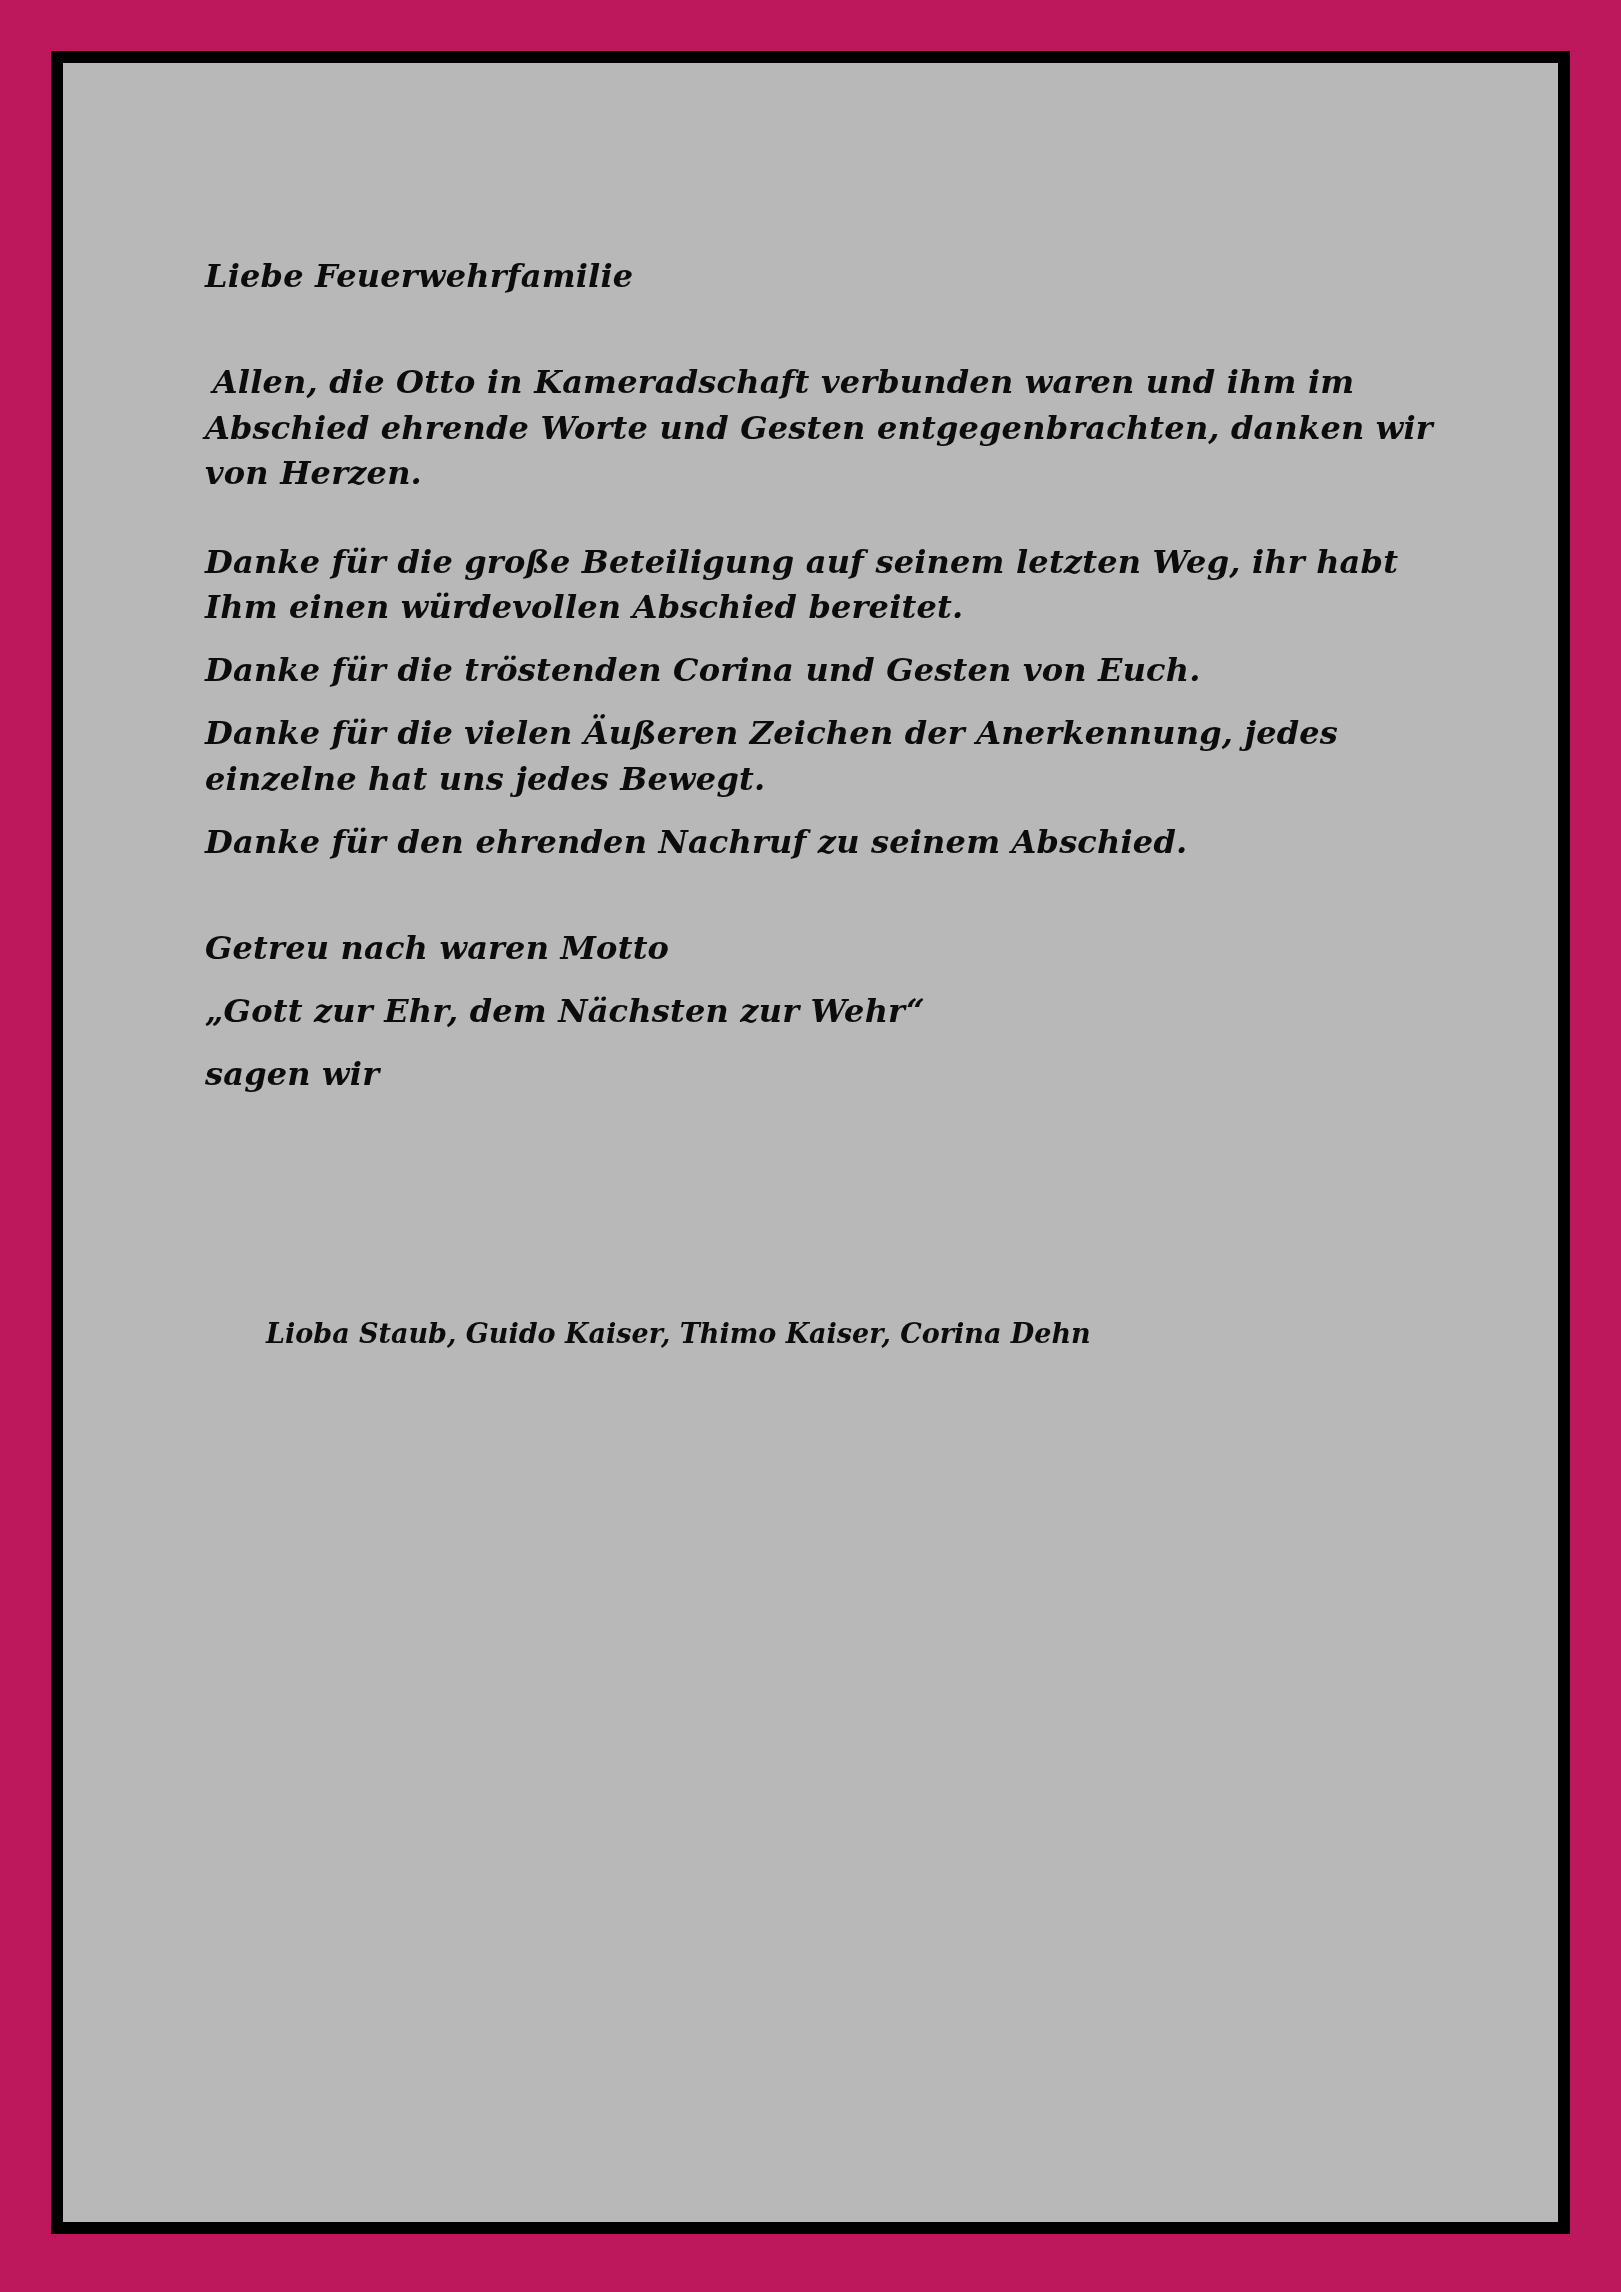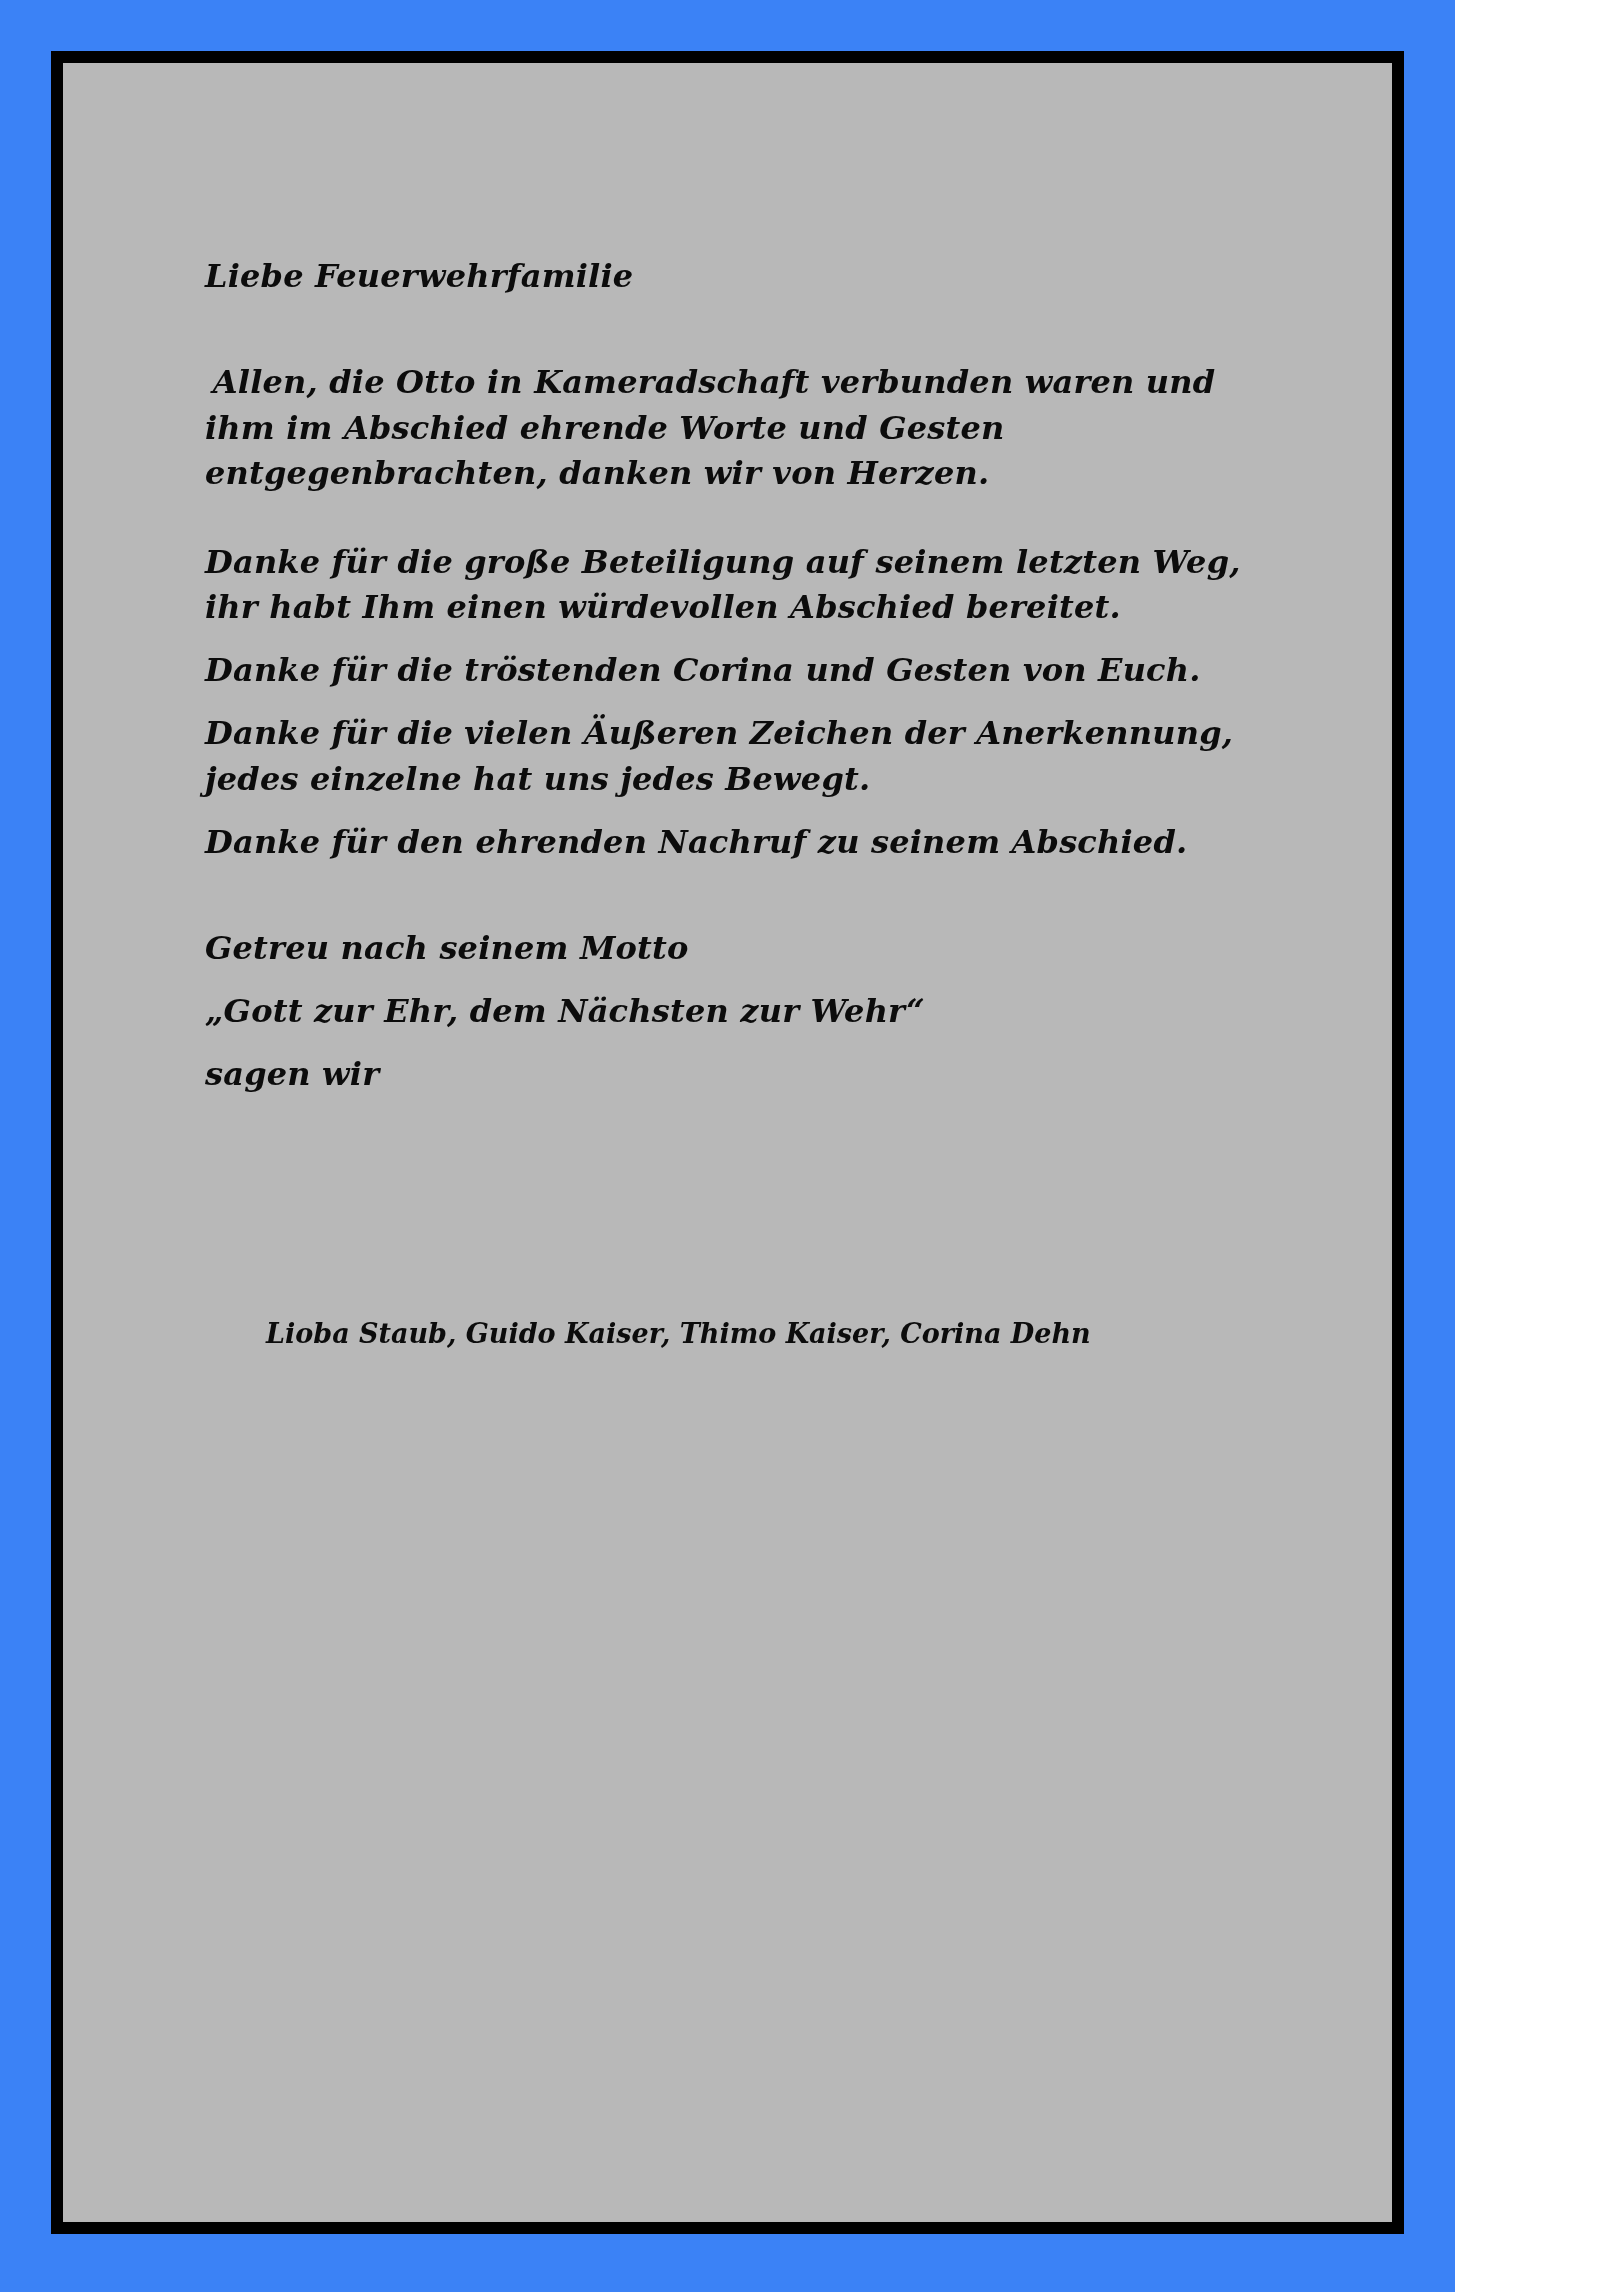--- a/index.html
+++ b/index.html
@@ -9,23 +9,23 @@
   }
   body {
     width: 1621px;
     height: 2293px;
     font-family: "Liberation Serif", serif;
   }
 
   
   .page {
     position: relative;
-    width: 1455px;
+    width: 1621px;
     height: 2293px;
-    background: #3b82f6;
+    background: #be185d;
     box-sizing: border-box;
     padding: 51px 51px 59px 51px;
   }
 
   
   .frame {
     position: relative;
     width: 100%;
     height: 100%;
     border: 12.7px solid #000000;
@@ -96,21 +96,21 @@
       <div class="gap-sm"></div>
 
       <p class="para">Danke für die vielen Äußeren Zeichen der Anerkennung, jedes einzelne hat uns jedes Bewegt.</p>
 
       <div class="gap-sm"></div>
 
       <p class="para">Danke für den ehrenden Nachruf zu seinem Abschied.</p>
 
       <div class="gap-lg"></div>
 
-      <p class="para">Getreu nach seinem Motto</p>
+      <p class="para">Getreu nach waren Motto</p>
 
       <div class="gap-sm"></div>
 
       <p class="para">„Gott zur Ehr, dem Nächsten zur Wehr“</p>
 
       <div class="gap-sm"></div>
 
       <p class="para">sagen wir</p>
 
       <div class="gap-xl"></div>

